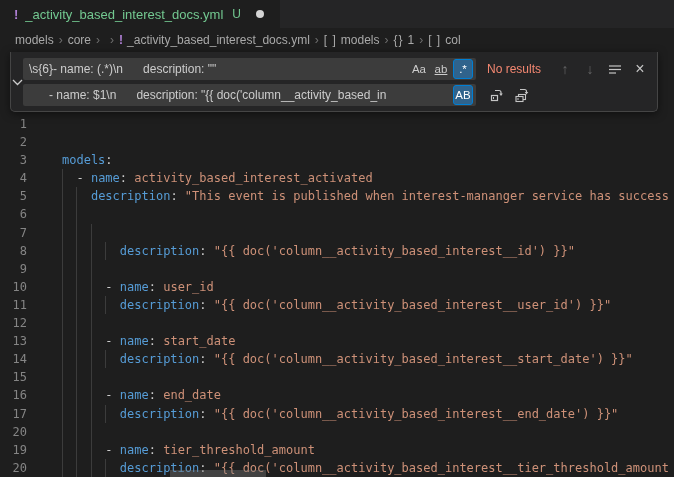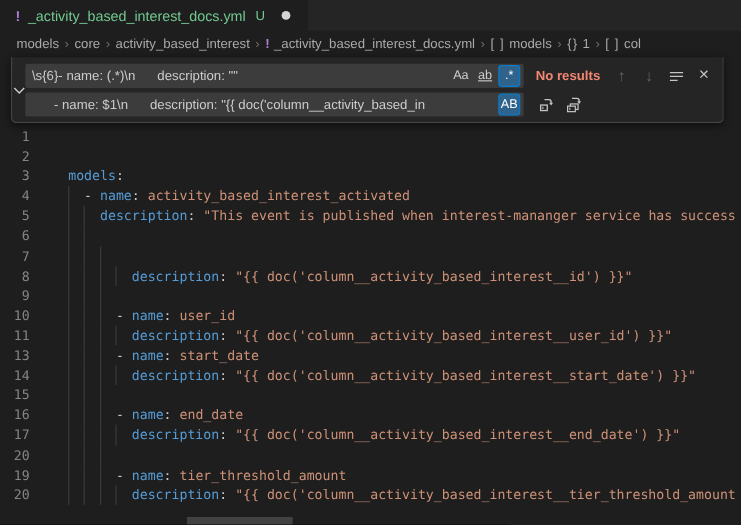--- a/index.html
+++ b/index.html
@@ -46,21 +46,21 @@
     border-radius:2px; cursor:text;
   }
   .fw-text { flex:1; overflow:hidden; white-space:pre; }
   .fw-opts { display:flex; gap:2px; margin-left:4px; }
   .fw-opt {
     width:20px; height:20px; display:flex; align-items:center; justify-content:center;
     color:#cccccc; font-size:11.5px; border-radius:3px; border:1px solid transparent; cursor:pointer;
   }
   .fw-opt.on { background:rgba(36,137,219,.5); border-color:#007fd4; color:#ffffff; }
   .fw-opt.uw span { text-decoration:underline; }
-  .fw-results { color:#f48771; font-size:12px; margin-left:11px; min-width:64px;font-weight:bold; }
+  .fw-results { color:#f48771; font-size:12px; margin-left:11px; min-width:64px; }
   .fw-btn {
     width:22px; height:22px; display:flex; align-items:center; justify-content:center;
     color:#c5c5c5; font-size:14px; border-radius:4px; cursor:pointer; margin-left:3px;
   }
   .fw-btn.disabled { opacity:.38; cursor:default; }
   .fw-x { font-size:16px; }
 
   
   .code { position:absolute; left:0; top:115px; width:674px;
           font-family:"DejaVu Sans Mono", monospace; font-size:12px; }
@@ -95,23 +95,20 @@
 
   <div class="breadcrumbs">
       <span class="crumb">
         <span class="bc-label">models</span>
       </span>
       <span class="bc-sep">›</span>
       <span class="crumb">
         <span class="bc-label">core</span>
       </span>
       <span class="bc-sep">›</span>
-      <span class="crumb">
-        <span class="bc-label">activity_based_interest</span>
-      </span>
       <span class="bc-sep">›</span>
       <span class="crumb">
         <span class="bc-icon">!</span>
         <span class="bc-label">_activity_based_interest_docs.yml</span>
       </span>
       <span class="bc-sep">›</span>
       <span class="crumb">
         <span class="bc-sym">[ ]</span>
         <span class="bc-label">models</span>
       </span>
@@ -198,20 +195,21 @@
       <div class="line"><span class="num">2</span><span class="lc"></span></div>
       <div class="line"><span class="num">3</span><span class="lc"><span class="tk-k">models</span><span class="tk-p">:</span></span></div>
       <div class="line"><span class="num">4</span><span class="guide" style="left: 62px;"></span><span class="lc"><span class="tk-t">  </span><span class="tk-p">- </span><span class="tk-k">name</span><span class="tk-p">:</span><span class="tk-t"> </span><span class="tk-s">activity_based_interest_activated</span></span></div>
       <div class="line"><span class="num">5</span><span class="guide" style="left: 62px;"></span><span class="guide" style="left: 76.44px;"></span><span class="lc"><span class="tk-t">    </span><span class="tk-k">description</span><span class="tk-p">:</span><span class="tk-t"> </span><span class="tk-s">"This event is published when interest-mananger service has success</span></span></div>
       <div class="line"><span class="num">6</span><span class="guide" style="left: 62px;"></span><span class="guide" style="left: 76.44px;"></span></div>
       <div class="line"><span class="num">7</span><span class="guide" style="left: 62px;"></span><span class="guide" style="left: 76.44px;"></span><span class="guide" style="left: 90.88px;"></span></div>
       <div class="line"><span class="num">8</span><span class="guide" style="left: 62px;"></span><span class="guide" style="left: 76.44px;"></span><span class="guide" style="left: 90.88px;"></span><span class="guide" style="left: 105.32px;"></span><span class="lc"><span class="tk-t">        </span><span class="tk-k">description</span><span class="tk-p">:</span><span class="tk-t"> </span><span class="tk-s">"{{ doc('column__activity_based_interest__id') }}"</span></span></div>
       <div class="line"><span class="num">9</span><span class="guide" style="left: 62px;"></span><span class="guide" style="left: 76.44px;"></span><span class="guide" style="left: 90.88px;"></span><span class="lc"></span></div>
       <div class="line"><span class="num">10</span><span class="guide" style="left: 62px;"></span><span class="guide" style="left: 76.44px;"></span><span class="guide" style="left: 90.88px;"></span><span class="lc"><span class="tk-t">      </span><span class="tk-p">- </span><span class="tk-k">name</span><span class="tk-p">:</span><span class="tk-t"> </span><span class="tk-s">user_id</span></span></div>
       <div class="line"><span class="num">11</span><span class="guide" style="left: 62px;"></span><span class="guide" style="left: 76.44px;"></span><span class="guide" style="left: 90.88px;"></span><span class="guide" style="left: 105.32px;"></span><span class="lc"><span class="tk-t">        </span><span class="tk-k">description</span><span class="tk-p">:</span><span class="tk-t"> </span><span class="tk-s">"{{ doc('column__activity_based_interest__user_id') }}"</span></span></div>
+      <div class="line"><span class="num">12</span><span class="guide" style="left: 62px;"></span><span class="guide" style="left: 76.44px;"></span><span class="guide" style="left: 90.88px;"></span><span class="lc"></span></div>
       <div class="line"><span class="num">13</span><span class="guide" style="left: 62px;"></span><span class="guide" style="left: 76.44px;"></span><span class="guide" style="left: 90.88px;"></span><span class="lc"><span class="tk-t">      </span><span class="tk-p">- </span><span class="tk-k">name</span><span class="tk-p">:</span><span class="tk-t"> </span><span class="tk-s">start_date</span></span></div>
       <div class="line"><span class="num">14</span><span class="guide" style="left: 62px;"></span><span class="guide" style="left: 76.44px;"></span><span class="guide" style="left: 90.88px;"></span><span class="guide" style="left: 105.32px;"></span><span class="lc"><span class="tk-t">        </span><span class="tk-k">description</span><span class="tk-p">:</span><span class="tk-t"> </span><span class="tk-s">"{{ doc('column__activity_based_interest__start_date') }}"</span></span></div>
       <div class="line"><span class="num">15</span><span class="guide" style="left: 62px;"></span><span class="guide" style="left: 76.44px;"></span><span class="guide" style="left: 90.88px;"></span><span class="lc"></span></div>
       <div class="line"><span class="num">16</span><span class="guide" style="left: 62px;"></span><span class="guide" style="left: 76.44px;"></span><span class="guide" style="left: 90.88px;"></span><span class="lc"><span class="tk-t">      </span><span class="tk-p">- </span><span class="tk-k">name</span><span class="tk-p">:</span><span class="tk-t"> </span><span class="tk-s">end_date</span></span></div>
       <div class="line"><span class="num">17</span><span class="guide" style="left: 62px;"></span><span class="guide" style="left: 76.44px;"></span><span class="guide" style="left: 90.88px;"></span><span class="guide" style="left: 105.32px;"></span><span class="lc"><span class="tk-t">        </span><span class="tk-k">description</span><span class="tk-p">:</span><span class="tk-t"> </span><span class="tk-s">"{{ doc('column__activity_based_interest__end_date') }}"</span></span></div>
       <div class="line"><span class="num">20</span><span class="guide" style="left: 62px;"></span><span class="guide" style="left: 76.44px;"></span><span class="guide" style="left: 90.88px;"></span><span class="lc"></span></div>
       <div class="line"><span class="num">19</span><span class="guide" style="left: 62px;"></span><span class="guide" style="left: 76.44px;"></span><span class="guide" style="left: 90.88px;"></span><span class="lc"><span class="tk-t">      </span><span class="tk-p">- </span><span class="tk-k">name</span><span class="tk-p">:</span><span class="tk-t"> </span><span class="tk-s">tier_threshold_amount</span></span></div>
       <div class="line"><span class="num">20</span><span class="guide" style="left: 62px;"></span><span class="guide" style="left: 76.44px;"></span><span class="guide" style="left: 90.88px;"></span><span class="guide" style="left: 105.32px;"></span><span class="lc"><span class="tk-t">        </span><span class="tk-k">description</span><span class="tk-p">:</span><span class="tk-t"> </span><span class="tk-s">"{{ doc('column__activity_based_interest__tier_threshold_amount</span></span></div>
     </div>
 

